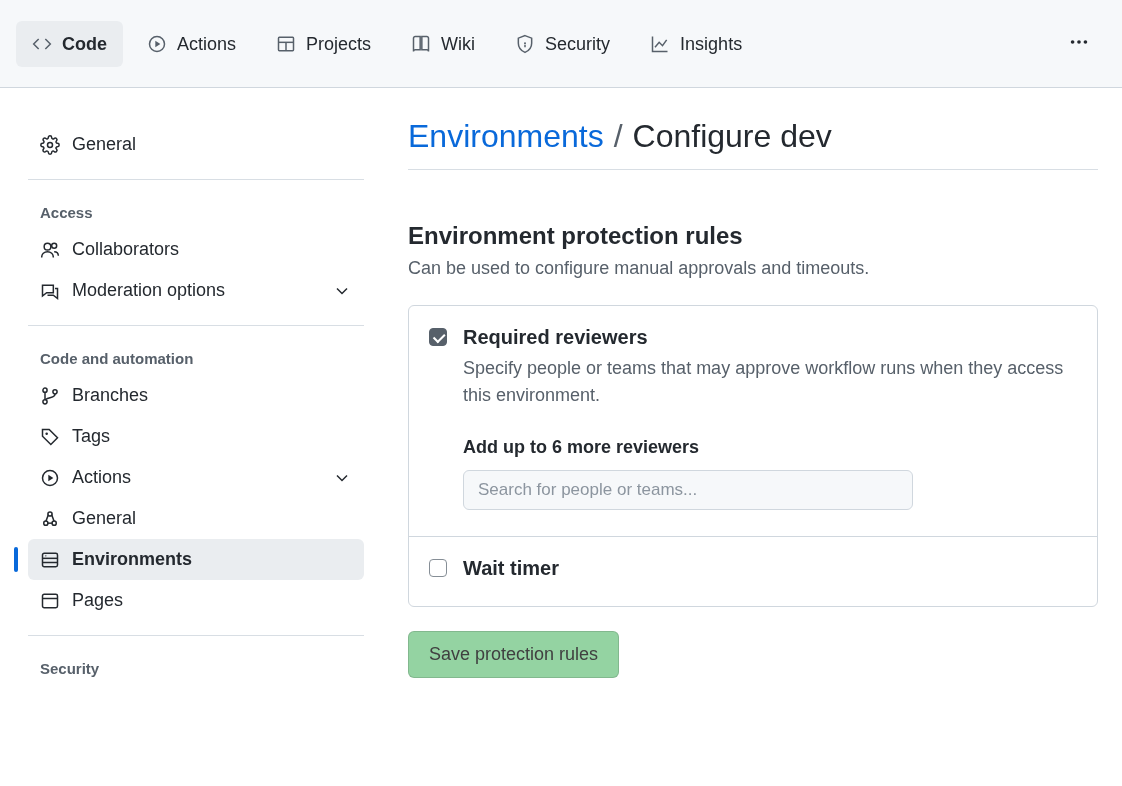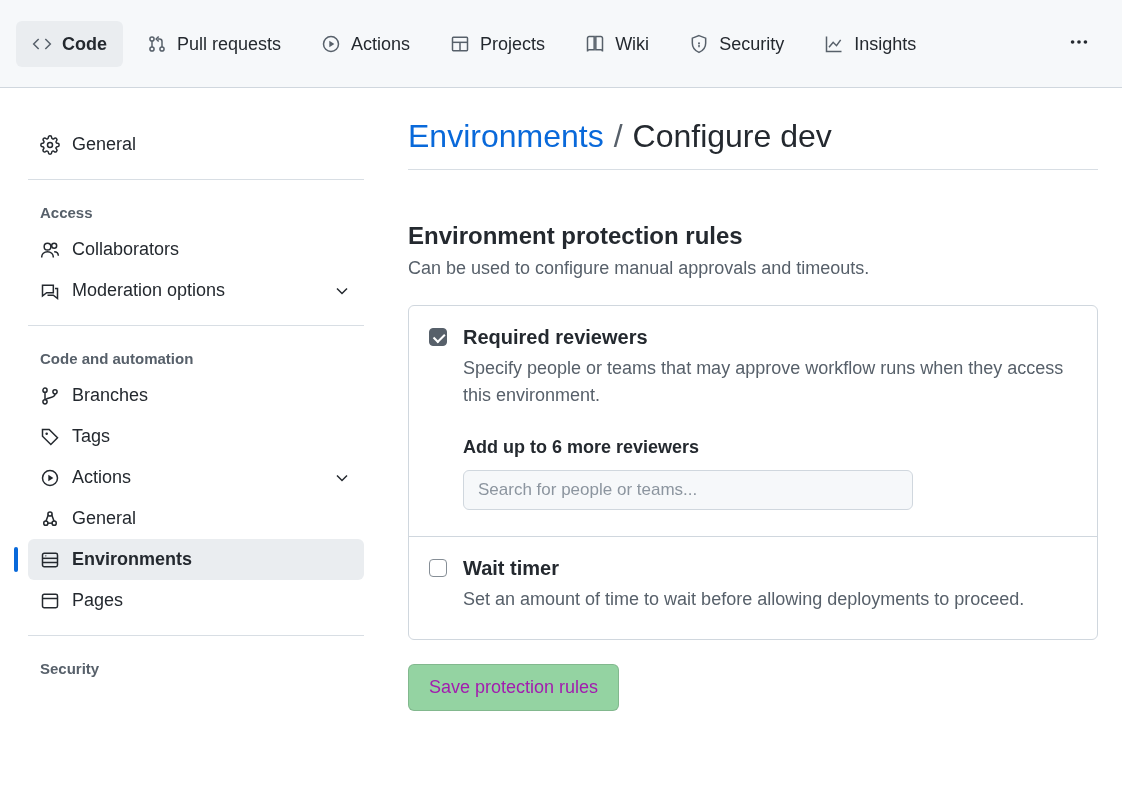--- a/index.html
+++ b/index.html
@@ -169,48 +169,37 @@
       border-radius: 6px;
       background: #f6f8fa;
       color: #14532d;
     }
     .search-input::placeholder { color: #8c959f; }
     .save-btn {
       margin-top: 24px;
       padding: 12px 20px;
       font-size: 18px;
       font-weight: 500;
-      color: #a21caf;
+      color: #404040;
       background: #94d3a2;
       border: 1px solid rgba(27,31,36,.15);
       border-radius: 6px;
       cursor: pointer;
     }
   </style>
 </head>
 <body>
 
 <nav class="topnav">
   <div class="topnav-item active">
     <svg viewBox="0 0 24 24">
         <polyline points="16 18 22 12 16 6"></polyline>
         <polyline points="8 6 2 12 8 18"></polyline>
       </svg>
     <span>Code</span>
-  </div>
-  <div class="topnav-item">
-    <svg viewBox="0 0 24 24">
-        <circle cx="6" cy="6" r="2.5"></circle>
-        <circle cx="6" cy="18" r="2.5"></circle>
-        <circle cx="18" cy="18" r="2.5"></circle>
-        <path d="M6 8.5v7"></path>
-        <path d="M13 6h2a3 3 0 0 1 3 3v6.5"></path>
-        <polyline points="14 3 11 6 14 9" fill="none"></polyline>
-      </svg>
-    <span>Pull requests</span>
   </div>
   <div class="topnav-item">
     <svg viewBox="0 0 24 24">
         <circle cx="12" cy="12" r="9"></circle>
         <polygon points="10 8 16 12 10 16 10 8" fill="#57606a" stroke="none"></polygon>
       </svg>
     <span>Actions</span>
   </div>
   <div class="topnav-item">
     <svg viewBox="0 0 24 24">
@@ -355,19 +344,18 @@
       <div class="rule">
         <div class="cb checked"></div>
         <div class="rule-title">Required reviewers</div>
         <div class="rule-desc">Specify people or teams that may approve workflow runs when they access this environment.</div>
         <div class="add-label">Add up to 6 more reviewers</div>
         <input class="search-input" type="text" placeholder="Search for people or teams..." style="">
       </div>
       <div class="rule">
         <div class="cb"></div>
         <div class="rule-title">Wait timer</div>
-        <div class="rule-desc">Set an amount of time to wait before allowing deployments to proceed.</div>
       </div>
     </div>
 
     <button class="save-btn">Save protection rules</button>
   </main>
 </div>
 
 </body></html>

